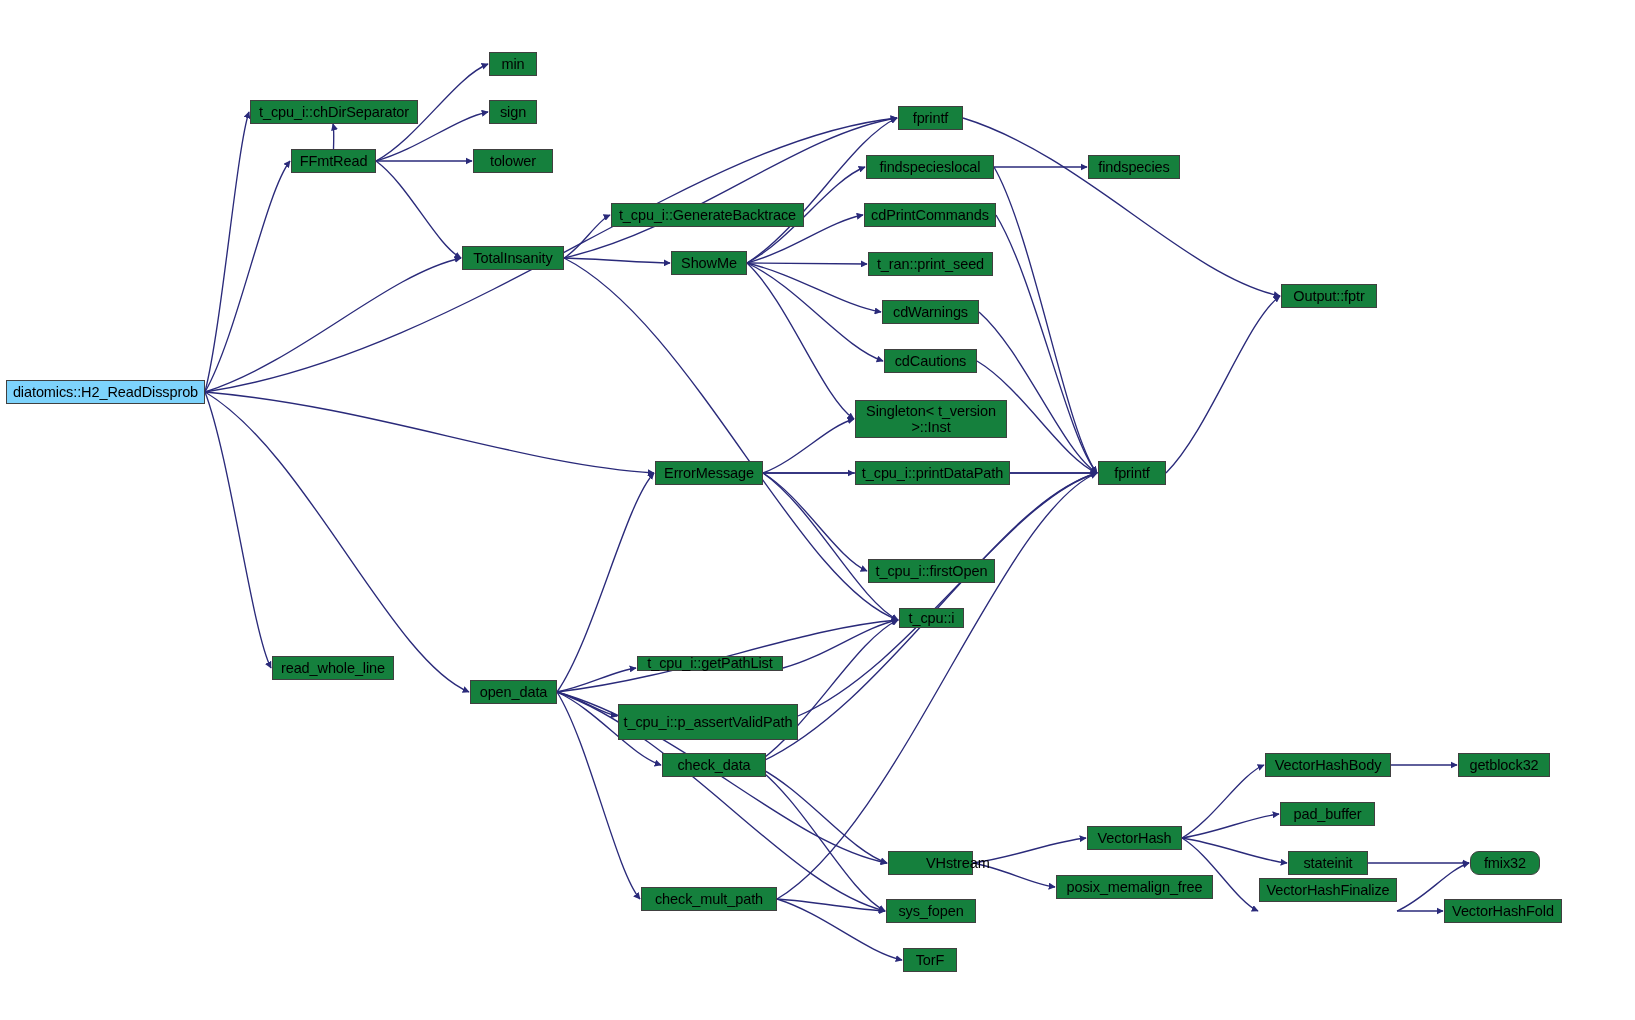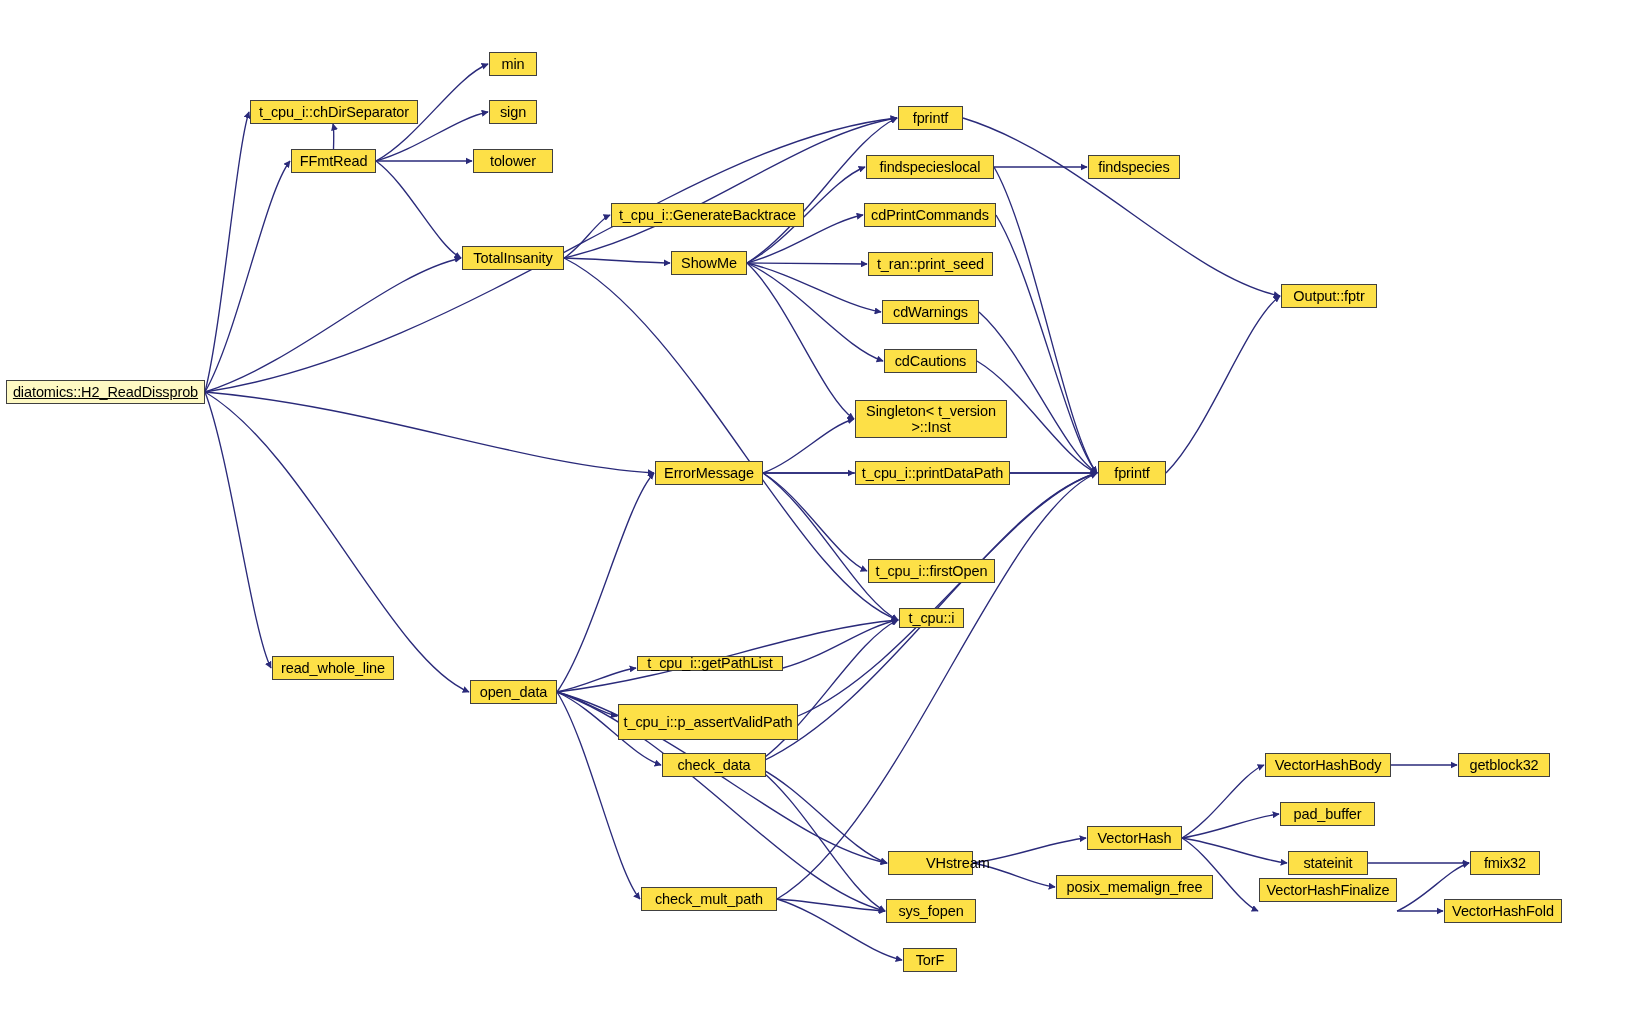--- a/index.html
+++ b/index.html
@@ -26,34 +26,33 @@
     position: absolute;
     left: 0;
     top: 0;
     width: 1635px;
     height: 1020px;
   }
   .node {
     position: absolute;
     box-sizing: border-box;
     border: 1px solid #404040;
-    background: #fde047;
+    background: #15803d;
     color: #000000;
     font-size: 14.5px;
     line-height: 1.12;
     display: flex;
     align-items: center;
     justify-content: center;
     text-align: center;
     white-space: pre;
     letter-spacing: -0.1px;
   }
   .node.root {
-    background: #fef9c3;
-    text-decoration: underline;
+    background: #7dd3fc;
   }
   .node .nlabel {
     display: block;
     width: 100%;
   }
 </style>
 </head>
 <body>
 
 <div id="graph-root">
@@ -160,21 +159,21 @@
       <div class="node" style="left: 470px; top: 680px; width: 87px; height: 24px;"><span class="nlabel">open_data</span></div>
       <div class="node" style="left: 637px; top: 656px; width: 146px; height: 15px;"><span class="nlabel">t_cpu_i::getPathList</span></div>
       <div class="node" style="left: 618px; top: 704px; width: 180px; height: 36px;"><span class="nlabel">t_cpu_i::p_assertValidPath</span></div>
       <div class="node" style="left: 662px; top: 753px; width: 104px; height: 24px;"><span class="nlabel">check_data</span></div>
       <div class="node" style="left: 1265px; top: 753px; width: 126px; height: 24px;"><span class="nlabel">VectorHashBody</span></div>
       <div class="node" style="left: 1458px; top: 753px; width: 92px; height: 24px;"><span class="nlabel">getblock32</span></div>
       <div class="node" style="left: 1280px; top: 802px; width: 95px; height: 24px;"><span class="nlabel">pad_buffer</span></div>
       <div class="node" style="left: 1087px; top: 826px; width: 95px; height: 24px;"><span class="nlabel">VectorHash</span></div>
       <div class="node" style="left: 888px; top: 851px; width: 85px; height: 24px; padding-left: 37px;"><span class="nlabel">VHstream</span></div>
       <div class="node" style="left: 1288px; top: 851px; width: 80px; height: 24px;"><span class="nlabel">stateinit</span></div>
-      <div class="node" style="left: 1470px; top: 851px; width: 70px; height: 24px;"><span class="nlabel">fmix32</span></div>
+      <div class="node" style="left: 1470px; top: 851px; width: 70px; height: 24px; border-radius: 9px;"><span class="nlabel">fmix32</span></div>
       <div class="node" style="left: 1056px; top: 875px; width: 157px; height: 24px;"><span class="nlabel">posix_memalign_free</span></div>
       <div class="node" style="left: 641px; top: 887px; width: 136px; height: 24px;"><span class="nlabel">check_mult_path</span></div>
       <div class="node" style="left: 886px; top: 899px; width: 90px; height: 24px;"><span class="nlabel">sys_fopen</span></div>
       <div class="node" style="left: 1259px; top: 878px; width: 138px; height: 24px;"><span class="nlabel">VectorHashFinalize</span></div>
       <div class="node" style="left: 1444px; top: 899px; width: 118px; height: 24px;"><span class="nlabel">VectorHashFold</span></div>
       <div class="node" style="left: 903px; top: 948px; width: 54px; height: 24px;"><span class="nlabel">TorF</span></div>
     </div>
 
 </div>
 

